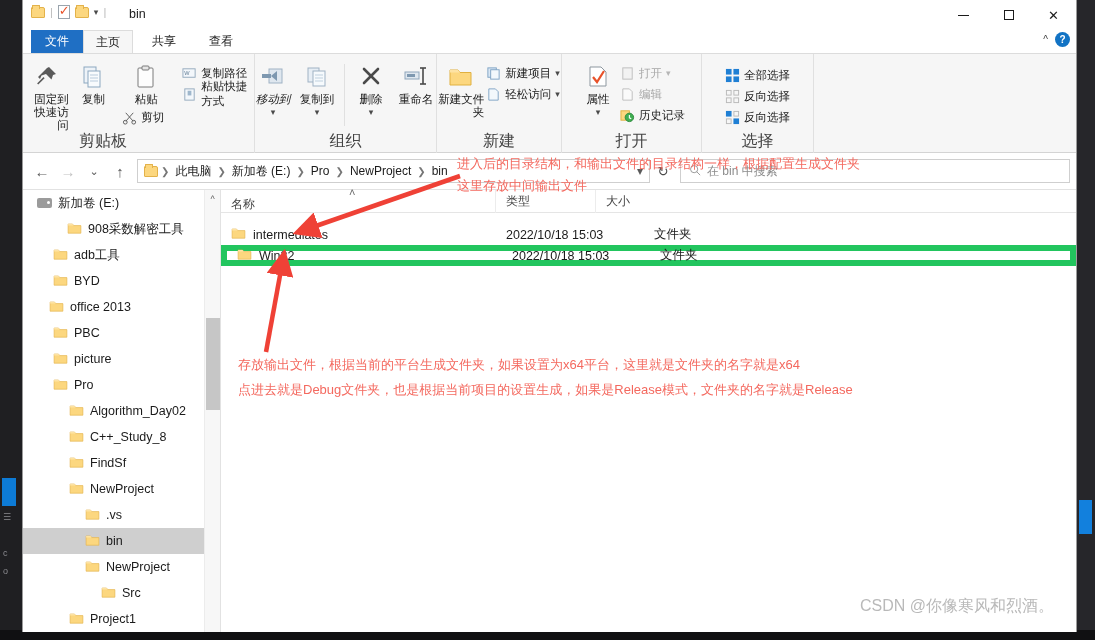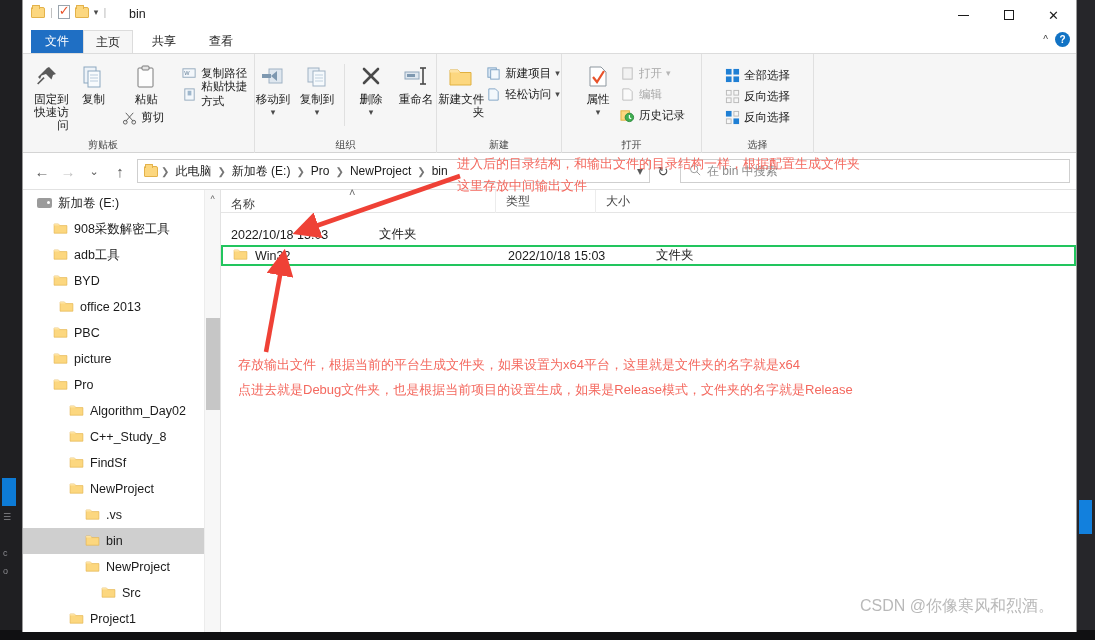--- a/index.html
+++ b/index.html
@@ -64,21 +64,21 @@
   .chev-up { font-size:10px; color:#3a3a3a; }
   .help-ico { width:15px; height:15px; border-radius:50%; background:#1273c4; color:#fff;
               font-size:10px; font-weight:bold; display:flex; align-items:center; justify-content:center; }
 
   
   .ribbon { height:100px; background:#f6f6f6; border-top:1px solid #dcdcdc;
             border-bottom:1px solid #d4d4d4; position:relative; flex:none; display:flex; }
   .grp { position:relative; height:100px; display:flex; flex-direction:column;
          align-items:center; border-right:1px solid #e0e0e0; }
   .grp .glabel { position:absolute; bottom:2px; left:0; right:0; text-align:center;
-                 font-size:10px; color:#444; }
+                 font-size:16px; color:#444; }
   .grp-inner { display:flex; align-items:flex-start; gap:2px; padding-top:6px; }
   .bigbtn { width:56px; display:flex; flex-direction:column; align-items:center;
             font-size:11.5px; color:#1b1b1b; line-height:13px; text-align:right; }
   .bigbtn .gi { height:30px; display:flex; align-items:flex-end; justify-content:center; margin-bottom:3px; }
   .smallcol { display:flex; flex-direction:column; gap:3px; padding-top:4px; }
   .smallbtn { display:flex; align-items:center; gap:4px; font-size:11.5px; color:#1b1b1b; height:18px; }
   .smallbtn.dim { color:#a6a6a6; }
   .mini { width:15px; height:15px; flex:none; position:relative; }
 
   
@@ -115,21 +115,21 @@
   .tree-scroll .thumb { position:absolute; left:1px; width:14px; background:#c6c6c6; }
 
   .splitter { width:1px; background:#e2e2e2; }
 
   .list { flex:1; position:relative; background:#fff; }
   .hdr { height:23px; display:flex; align-items:center; border-bottom:1px solid #e5e5e5;
          font-size:12px; color:#444; }
   .hdr .col { padding-left:10px; border-right:1px solid #ececec; height:23px;
               display:flex; align-items:center; }
   .row { height:21px; display:flex; align-items:center; font-size:12.5px; color:#1b1b1b; }
-  .row.selrow { border:2px solid #22c55e; background:#fff; }
+  .row.selrow { border:6px solid #22c55e; background:#fff; }
   .row .c-name { display:flex; align-items:center; gap:7px; padding-left:10px; }
   .row .c { padding-left:10px; }
 
   
   .anno { position:absolute; color:#f4695f; font-size:13px; white-space:nowrap;
           font-family:"Liberation Sans","DejaVu Sans",sans-serif; }
   svg.arrows { position:absolute; left:0; top:0; width:1055px; height:632px;
                pointer-events:none; overflow:visible; }
 
   .watermark { position:absolute; right:22px; bottom:14px; font-size:16px; color:#b9b9b9; }
@@ -255,21 +255,21 @@
               </span>
               <span>粘贴快捷方式</span>
             </div>
           </div>
         </div>
         <div class="glabel" style="left:0;width:160px;">剪贴板</div>
       </div>
 
       <div class="grp" style="width:182px;">
         <div class="grp-inner" style="gap:0;">
-          <div class="bigbtn" style="width:44px;">
+          <div class="bigbtn" style="width:44px;font-style:italic;">
             <span class="gi">
               <svg width="26" height="26" viewBox="0 0 26 26">
                 <rect x="9" y="5" width="13" height="14" fill="#dfe7ef" stroke="#9fb2c4"></rect>
                 <path d="M11 12l6-5v10z" fill="#7e98b0"></path>
                 <rect x="2" y="10" width="9" height="4" fill="#7e98b0"></rect>
               </svg>
             </span>
             <span>移动到</span>
             <span class="caret-d">▾</span>
           </div>
@@ -479,42 +479,42 @@
     </div>
 
     <div class="main">
 
       <div class="tree">
         <div id="tree-host">
             <div class="treeitem" style="padding-left: 14px;">
               <span class="drive-ico"></span>
               <span>新加卷 (E:)</span>
             </div>
+            <div class="treeitem" style="padding-left: 44px;">
+              <span class="tfold"><svg width="15" height="12" viewBox="0 0 18 15">
+                  <path d="M1 2.5h5.5L8 4.5h9V14H1z" fill="#fcd77f" stroke="#e3b24a" stroke-width="0.8"></path>
+                  <path d="M1 2.5h5.5L8 4.5H1z" fill="#fde3a4"></path>
+                </svg></span>
+              <span>908采数解密工具</span>
+            </div>
             <div class="treeitem" style="padding-left: 30px;">
               <span class="tfold"><svg width="15" height="12" viewBox="0 0 18 15">
                   <path d="M1 2.5h5.5L8 4.5h9V14H1z" fill="#fcd77f" stroke="#e3b24a" stroke-width="0.8"></path>
                   <path d="M1 2.5h5.5L8 4.5H1z" fill="#fde3a4"></path>
                 </svg></span>
-              <span>908采数解密工具</span>
+              <span>adb工具</span>
             </div>
             <div class="treeitem" style="padding-left: 30px;">
               <span class="tfold"><svg width="15" height="12" viewBox="0 0 18 15">
                   <path d="M1 2.5h5.5L8 4.5h9V14H1z" fill="#fcd77f" stroke="#e3b24a" stroke-width="0.8"></path>
                   <path d="M1 2.5h5.5L8 4.5H1z" fill="#fde3a4"></path>
                 </svg></span>
-              <span>adb工具</span>
-            </div>
-            <div class="treeitem" style="padding-left: 30px;">
-              <span class="tfold"><svg width="15" height="12" viewBox="0 0 18 15">
-                  <path d="M1 2.5h5.5L8 4.5h9V14H1z" fill="#fcd77f" stroke="#e3b24a" stroke-width="0.8"></path>
-                  <path d="M1 2.5h5.5L8 4.5H1z" fill="#fde3a4"></path>
-                </svg></span>
               <span>BYD</span>
             </div>
-            <div class="treeitem" style="padding-left: 36px;">
+            <div class="treeitem" style="padding-left: 26px;">
               <span class="tfold"><svg width="15" height="12" viewBox="0 0 18 15">
                   <path d="M1 2.5h5.5L8 4.5h9V14H1z" fill="#fcd77f" stroke="#e3b24a" stroke-width="0.8"></path>
                   <path d="M1 2.5h5.5L8 4.5H1z" fill="#fde3a4"></path>
                 </svg></span>
               <span>office 2013</span>
             </div>
             <div class="treeitem" style="padding-left: 30px;">
               <span class="tfold"><svg width="15" height="12" viewBox="0 0 18 15">
                   <path d="M1 2.5h5.5L8 4.5h9V14H1z" fill="#fcd77f" stroke="#e3b24a" stroke-width="0.8"></path>
                   <path d="M1 2.5h5.5L8 4.5H1z" fill="#fde3a4"></path>
@@ -612,20 +612,27 @@
         <div class="hdr">
           <div class="col" style="width:275px;position:relative;align-items:flex-end;">
             <span>名称</span>
             <span style="position:absolute;left:128px;top:-4px;font-size:11px;color:#6a6a6a;">˄</span>
           </div>
           <div class="col" style="width:100px;">类型</div>
           <div class="col" style="width:100px;border-right:none;">大小</div>
         </div>
         <div id="rows-host" style="padding-top:11px;">
             <div class="row">
+              <div class="c-name" style="width: 275px;">
+                <span><svg width="15" height="12" viewBox="0 0 18 15">
+                    <path d="M1 2.5h5.5L8 4.5h9V14H1z" fill="#fcd77f" stroke="#e3b24a" stroke-width="0.8"></path>
+                    <path d="M1 2.5h5.5L8 4.5H1z" fill="#fde3a4"></path>
+                  </svg></span>
+                <span>intermediates</span>
+              </div>
               <div class="c" style="width: 148px;">2022/10/18 15:03</div>
               <div class="c" style="width: 100px;">文件夹</div>
               <div class="c" style="width: 100px;"></div>
             </div>
             <div class="row selrow">
               <div class="c-name" style="width: 275px;">
                 <span><svg width="15" height="12" viewBox="0 0 18 15">
                     <path d="M1 2.5h5.5L8 4.5h9V14H1z" fill="#fcd77f" stroke="#e3b24a" stroke-width="0.8"></path>
                     <path d="M1 2.5h5.5L8 4.5H1z" fill="#fde3a4"></path>
                   </svg></span>

